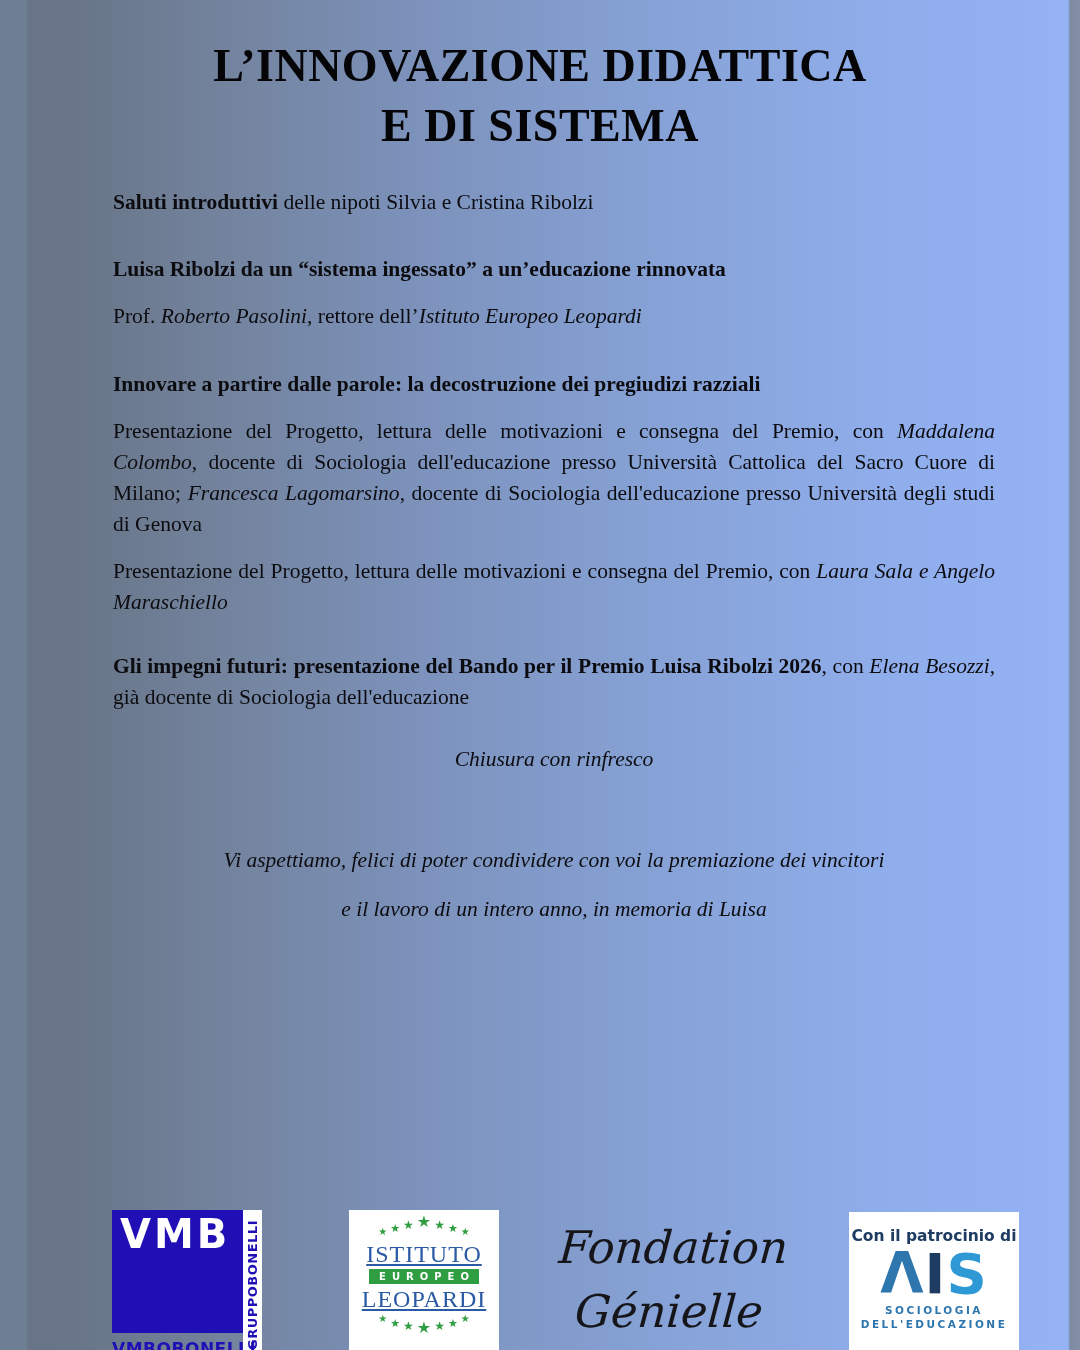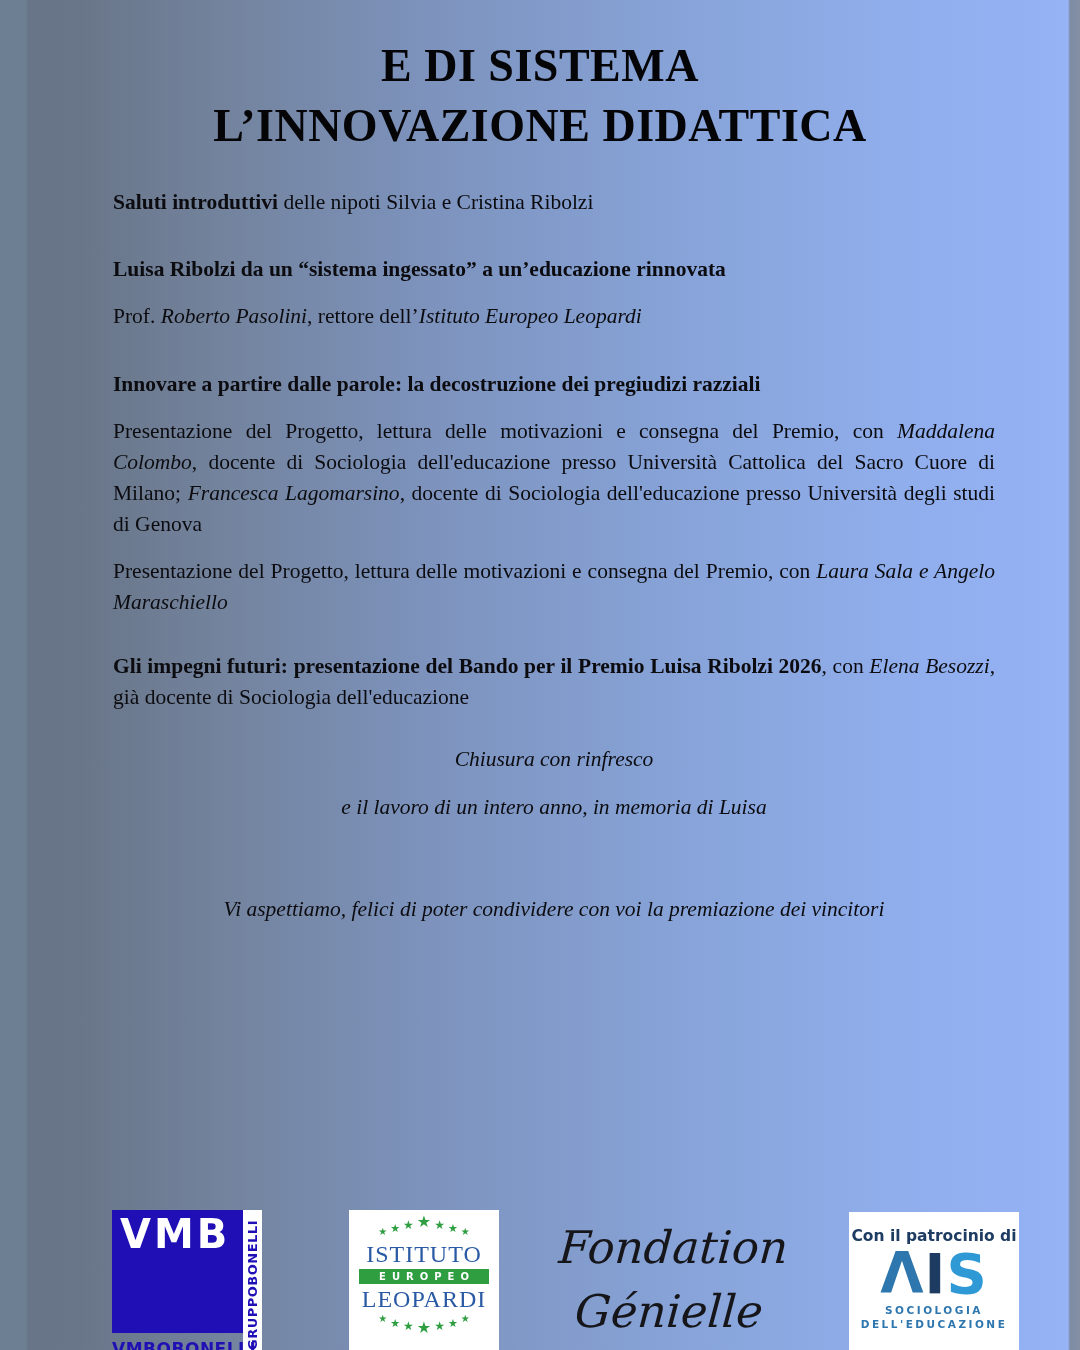--- a/index.html
+++ b/index.html
@@ -56,22 +56,22 @@
   .arc-top span:nth-child(6){font-size:11px;transform:translateY(4px);}
   .arc-top span:nth-child(7){font-size:10px;transform:translateY(8px);}
   .arc-bottom{height:26px;margin-top:1px;}
   .arc-bottom span:nth-child(1){font-size:10px;transform:translateY(-1px);}
   .arc-bottom span:nth-child(2){font-size:11px;transform:translateY(3px);}
   .arc-bottom span:nth-child(3){font-size:12px;transform:translateY(6px);}
   .arc-bottom span:nth-child(4){font-size:16px;transform:translateY(8px);}
   .arc-bottom span:nth-child(5){font-size:12px;transform:translateY(6px);}
   .arc-bottom span:nth-child(6){font-size:11px;transform:translateY(3px);}
   .arc-bottom span:nth-child(7){font-size:10px;transform:translateY(-1px);}
-  .leo-istituto,.leo-leopardi{font-size:24px;line-height:28px;color:#2a5aa4;letter-spacing:1px;}
-  .leo-band{margin:1px auto;width:130px;background:#2e9e41;color:#fff;
+  .leo-istituto,.leo-leopardi{font-size:24px;line-height:28px;color:#2a5aa4;letter-spacing:1px;text-decoration:underline;}
+  .leo-band{margin:1px auto;width:110px;background:#2e9e41;color:#fff;
     font-family:"DejaVu Sans",sans-serif;font-size:10px;font-weight:bold;
     letter-spacing:6px;line-height:15px;padding-left:6px;box-sizing:border-box;}
 
   
   .fondation{position:absolute;left:555px;top:6px;width:220px;text-align:center;color:#15151a;
     font-family:"DejaVu Serif",serif;font-style:italic;}
   .fondation div{font-size:45px;line-height:64px;transform:skewX(-4deg);}
 
   
   .ais{position:absolute;left:845px;top:2px;width:170px;height:140px;background:#fff;
@@ -82,42 +82,42 @@
   .ais-l2{color:#1e3c62;}
   .ais-l3{color:#2f99d5;}
   .ais-sub{font-size:10.5px;font-weight:bold;letter-spacing:2.5px;color:#2e76ae;line-height:14px;}
 </style>
 </head>
 <body>
 
 <div class="page">
 
   <h1>
+    <span>L’INNOVAZIONE DIDATTICA</span>
     <span>E DI SISTEMA</span>
-    <span>L’INNOVAZIONE DIDATTICA</span>
   </h1>
 
   <div class="content">
 
     <p class="gap-line"><span class="seg-b">Saluti introduttivi</span><span> delle nipoti Silvia e Cristina Ribolzi</span></p>
 
     <p class="gap-block"><span class="seg-b">Luisa Ribolzi da un “sistema ingessato” a un’educazione rinnovata</span></p>
     <p><span>Prof. </span><span class="seg-i">Roberto Pasolini</span><span>, rettore dell’</span><span class="seg-i">Istituto Europeo Leopardi</span></p>
 
     <p class="gap-block2"><span class="seg-b">Innovare a partire dalle parole: la decostruzione dei pregiudizi razziali</span></p>
     <p class="justify"><span>Presentazione del Progetto, lettura delle motivazioni e consegna del Premio, con </span><span class="seg-i">Maddalena Colombo</span><span>, docente di Sociologia dell'educazione presso Università Cattolica del Sacro Cuore di Milano; </span><span class="seg-i">Francesca Lagomarsino</span><span>, docente di Sociologia dell'educazione presso Università degli studi di Genova</span></p>
 
     <p class="justify"><span>Presentazione del Progetto, lettura delle motivazioni e consegna del Premio, con </span><span class="seg-i">Laura Sala e Angelo Maraschiello</span></p>
 
     <p class="justify gap-block3"><span class="seg-b">Gli impegni futuri: presentazione del Bando per il Premio Luisa Ribolzi 2026</span><span>, con </span><span class="seg-i">Elena Besozzi</span><span>, già docente di Sociologia dell'educazione</span></p>
 
     <p class="center italic gap-line">Chiusura con rinfresco</p>
 
+    <p class="center italic farewell">Vi aspettiamo, felici di poter condividere con voi la premiazione dei vincitori</p>
     <p class="center italic" style="line-height:33px">e il lavoro di un intero anno, in memoria di Luisa</p>
-    <p class="center italic farewell">Vi aspettiamo, felici di poter condividere con voi la premiazione dei vincitori</p>
   </div>
 
   <div class="logos">
 
     <div class="vmb">
       <div class="vmb-square">
         <span>VMB</span>
       </div>
       <div class="vmb-strip">
         <span class="vmb-vtext">GRUPPOBONELLI</span>

